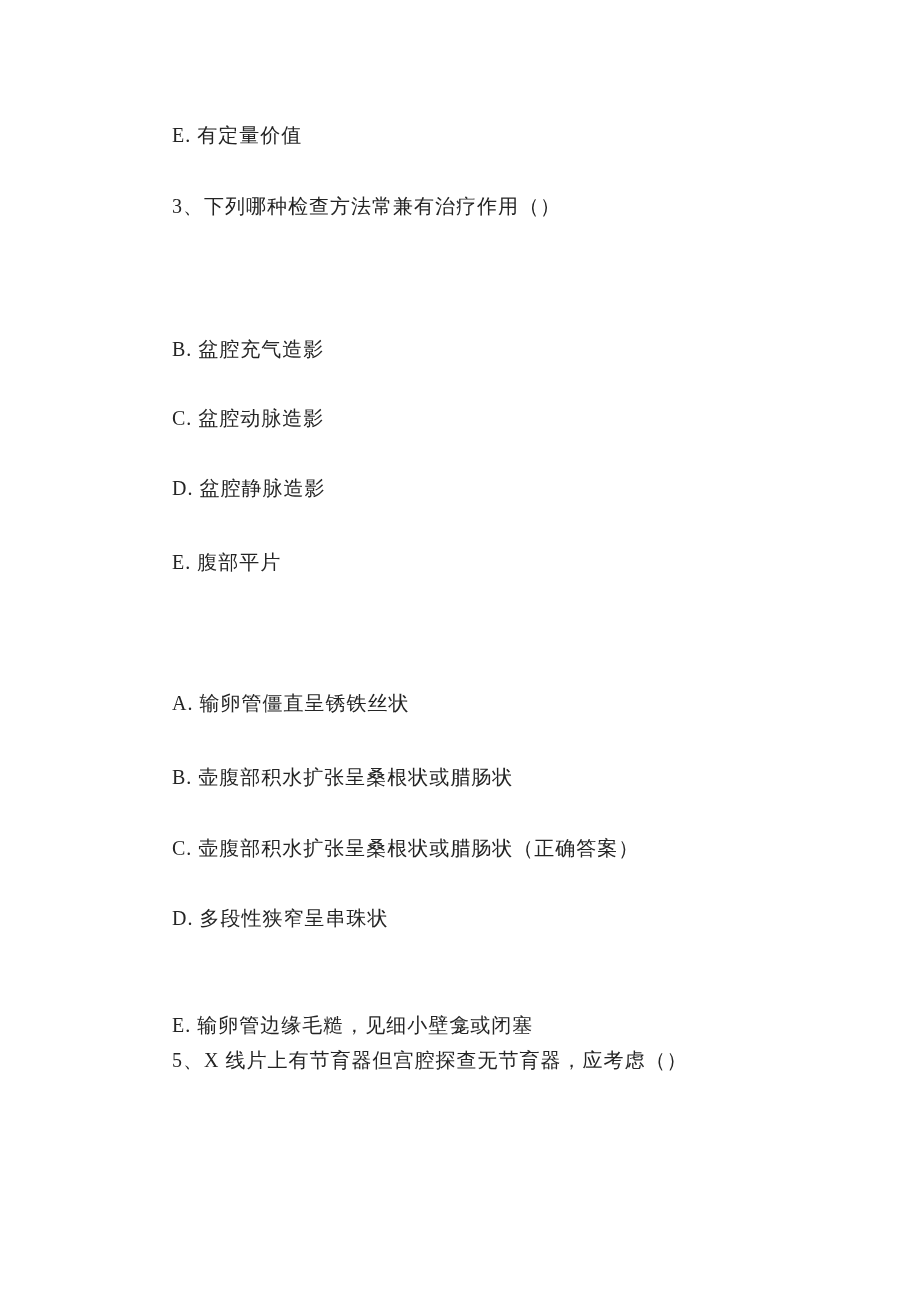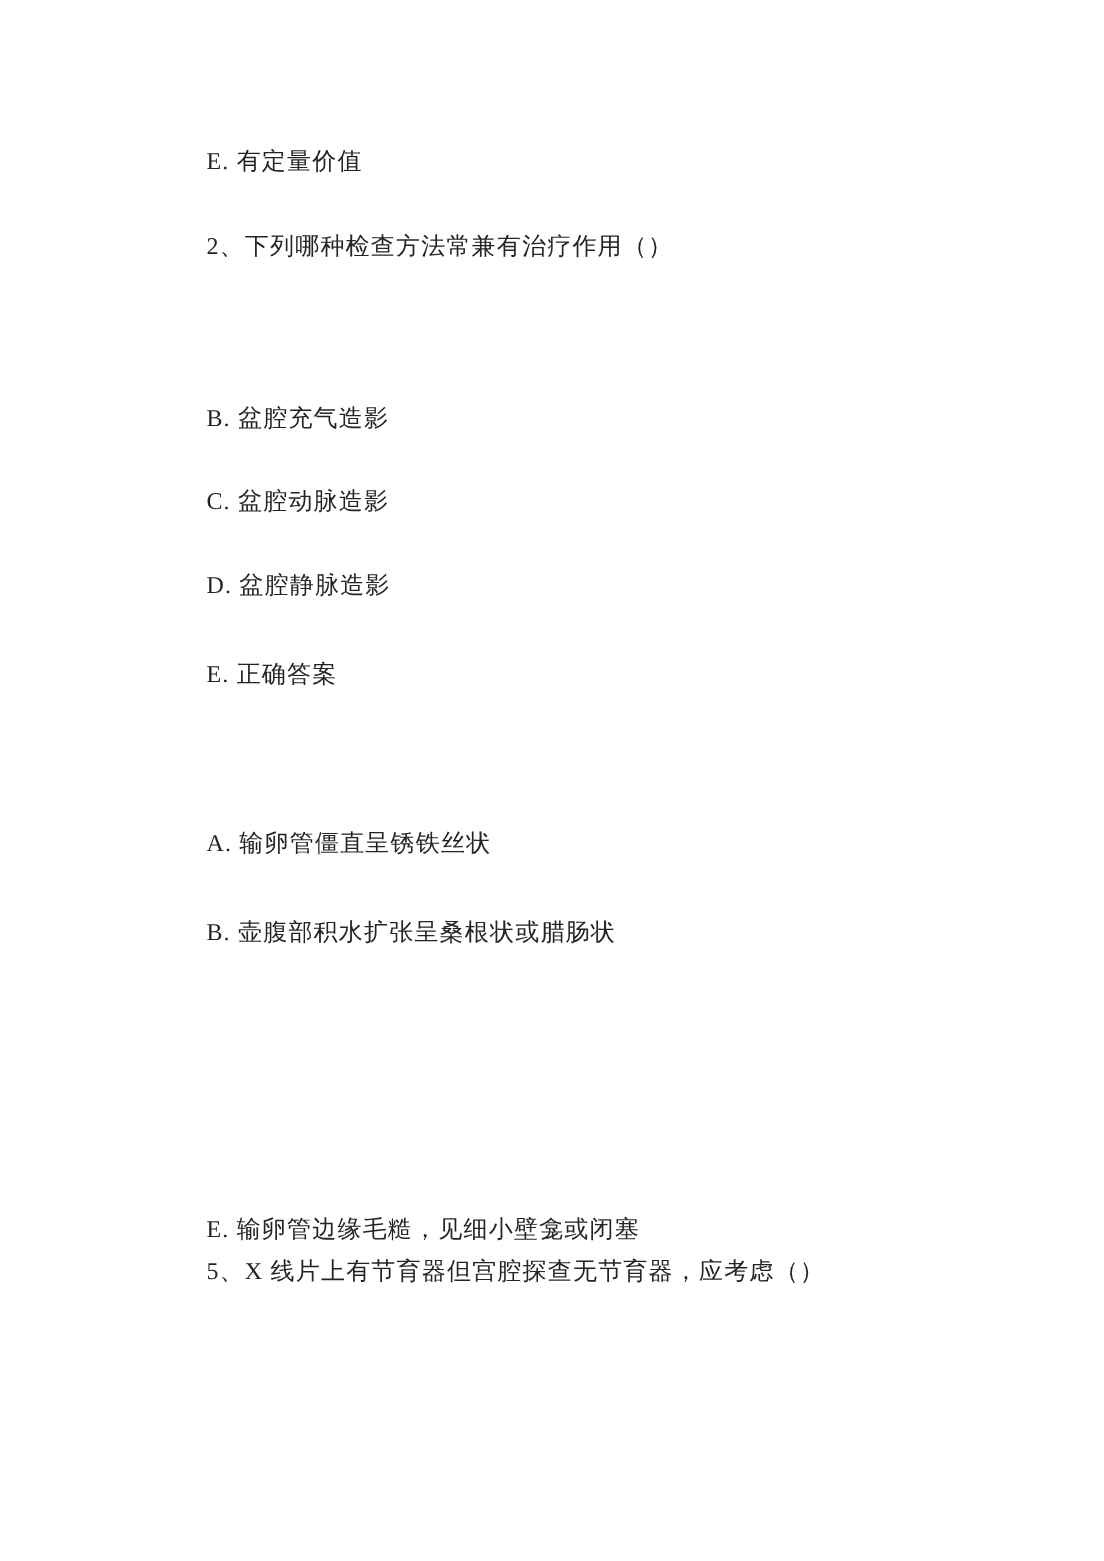--- a/index.html
+++ b/index.html
@@ -28,22 +28,24 @@
     letter-spacing: 1px;
     color: #242424;
     white-space: pre;
   }
 </style>
 </head>
 <body>
 
 <div class="doc-page">
   <div class="doc-line" style="top:122px">E. 有定量价值</div>
-  <div class="doc-line" style="top:193px">2、下列哪种检查方法常兼有治疗作用（）</div>
+  <div class="doc-line" style="top:193px">3、下列哪种检查方法常兼有治疗作用（）</div>
   <div class="doc-line" style="top:336px">B. 盆腔充气造影</div>
   <div class="doc-line" style="top:405px">C. 盆腔动脉造影</div>
   <div class="doc-line" style="top:475px">D. 盆腔静脉造影</div>
-  <div class="doc-line" style="top:549px">E. 正确答案</div>
+  <div class="doc-line" style="top:549px">E. 腹部平片</div>
   <div class="doc-line" style="top:690px">A. 输卵管僵直呈锈铁丝状</div>
   <div class="doc-line" style="top:764px">B. 壶腹部积水扩张呈桑根状或腊肠状</div>
+  <div class="doc-line" style="top:835px">C. 壶腹部积水扩张呈桑根状或腊肠状（正确答案）</div>
+  <div class="doc-line" style="top:905px">D. 多段性狭窄呈串珠状</div>
   <div class="doc-line" style="top:1012px">E. 输卵管边缘毛糙，见细小壁龛或闭塞</div>
   <div class="doc-line" style="top:1047px">5、X 线片上有节育器但宫腔探查无节育器，应考虑（）</div>
 </div>
 
 </body></html>

